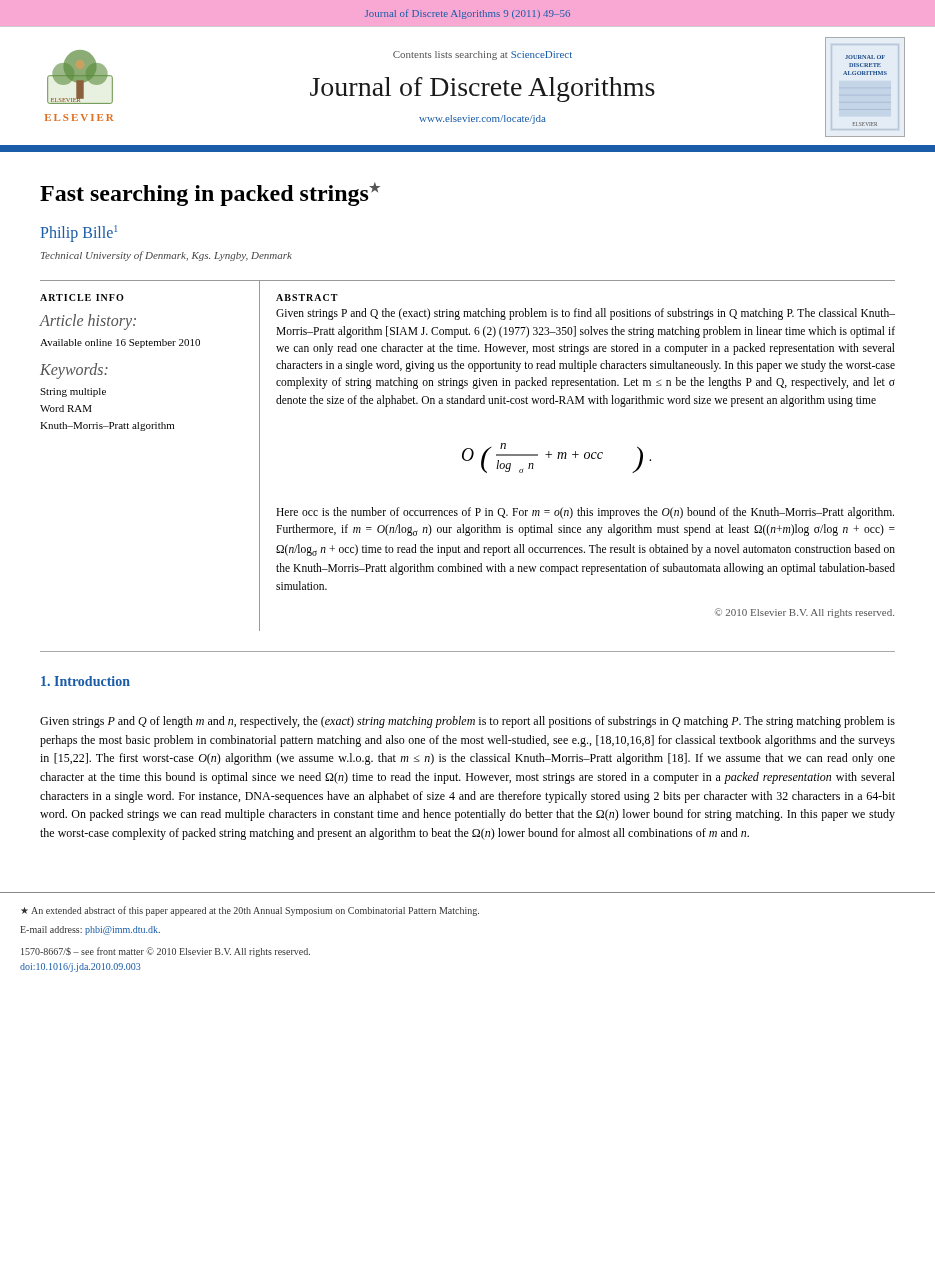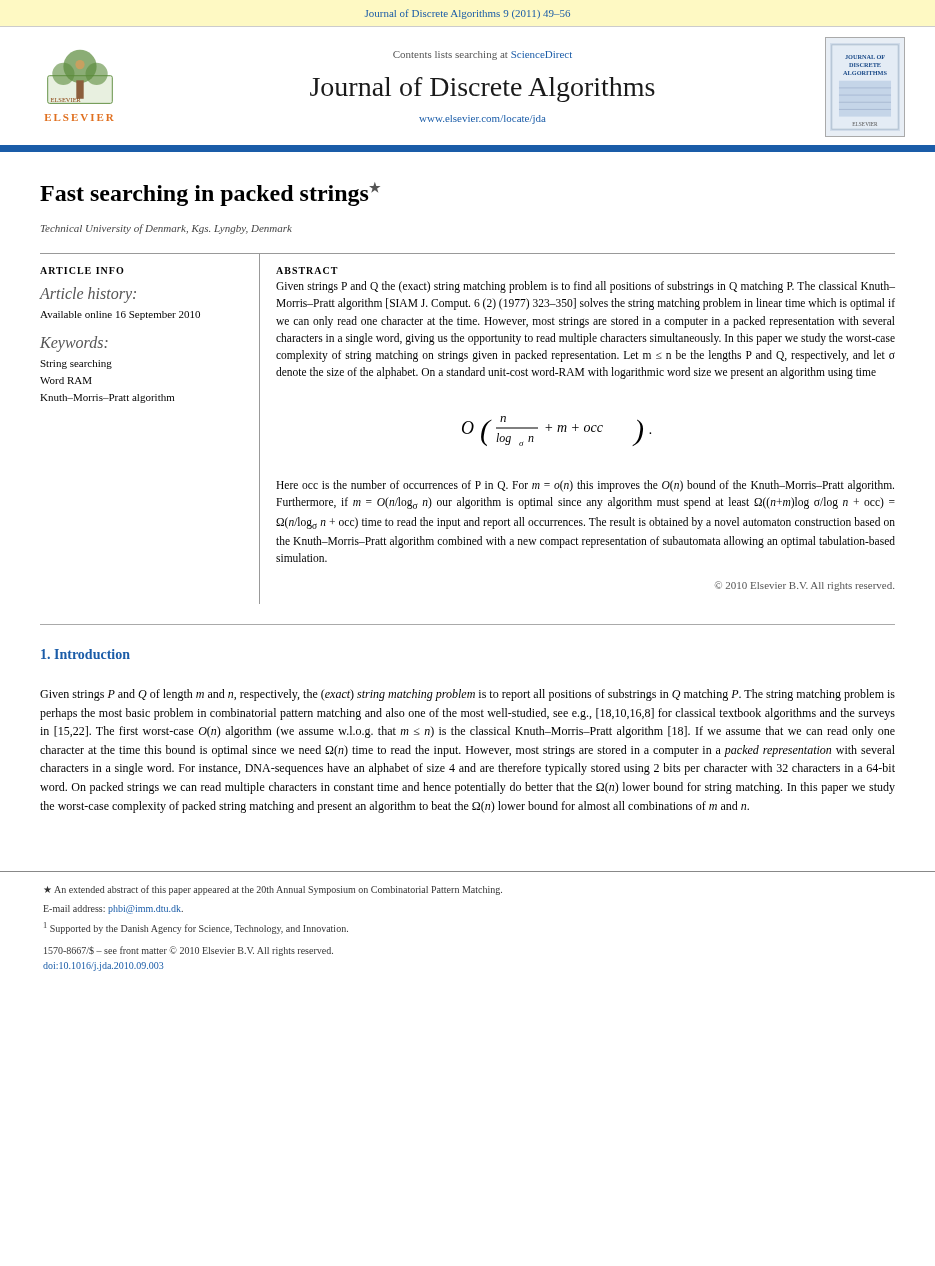--- a/index.html
+++ b/index.html
@@ -8,21 +8,21 @@
       background: #fff;
       color: #000;
       width: 935px;
       min-height: 1266px;
       font-size: 13px;
       line-height: 1.45;
     }
 
     
     .top-bar {
-      background: #fef9c3;
+      background: #f9a8d4;
       text-align: center;
       padding: 6px 0 4px 0;
       border-bottom: 1px solid #ccc;
       font-size: 11px;
       color: #1a5ca8;
     }
 
     
     .journal-header {
       display: flex;
@@ -217,23 +217,23 @@
     .body-text {
       font-size: 12px;
       line-height: 1.55;
       text-align: justify;
       color: #000;
       margin-bottom: 10px;
     }
 
     
     .article-footer {
-      padding: 10px 40px 20px 43px;
+      padding: 10px 40px 20px 20px;
       border-top: 1px solid #888;
-      margin-top: 16px;
+      margin-top: 10px;
     }
     .footer-note {
       font-size: 10px;
       color: #333;
       line-height: 1.5;
       margin-bottom: 4px;
     }
     .footer-note a { color: #1a5ca8; text-decoration: none; }
     .footer-issn {
       font-size: 10px;
@@ -309,34 +309,37 @@
 </div>
 
 <div class="thick-divider"></div>
 
 <div class="article-body">
 
   <div class="article-title">
     <span>Fast searching in packed strings</span><span class="star-sup">★</span>
   </div>
 
+  <div class="author-name">
+    <span>Philip Bille</span><sup>1</sup>
+  </div>
 
   <div class="affiliation">Technical University of Denmark, Kgs. Lyngby, Denmark</div>
 
   <div class="article-info-section">
 
     <div class="article-info-left">
       <div class="info-label">ARTICLE INFO</div>
 
       <div class="info-sublabel">Article history:</div>
       <div class="info-value">Available online 16 September 2010</div>
 
       <div class="info-sublabel">Keywords:</div>
       <div class="keywords-list">
-        <div>String searching</div>
+        <div>String multiple</div>
         <div>Word RAM</div>
         <div>Knuth–Morris–Pratt algorithm</div>
       </div>
     </div>
 
     <div class="article-info-right">
       <div class="abstract-label">ABSTRACT</div>
       <div class="abstract-text">
         <span>Given strings P and Q the (exact) string matching problem is to find all positions of substrings in Q matching P. The classical Knuth–Morris–Pratt algorithm [SIAM J. Comput. 6 (2) (1977) 323–350] solves the string matching problem in linear time which is optimal if we can only read one character at the time. However, most strings are stored in a computer in a packed representation with several characters in a single word, giving us the opportunity to read multiple characters simultaneously. In this paper we study the worst-case complexity of string matching on strings given in packed representation. Let m ≤ n be the lengths P and Q, respectively, and let σ denote the size of the alphabet. On a standard unit-cost word-RAM with logarithmic word size we present an algorithm using time</span>
 
@@ -377,22 +380,19 @@
 </div>
 
 <div class="article-footer">
   <div class="footer-note">
     <span>★ </span><span>An extended abstract of this paper appeared at the 20th Annual Symposium on Combinatorial Pattern Matching.</span>
   </div>
   <div class="footer-note">
     <span>E-mail address:</span>
     <a>phbi@imm.dtu.dk</a>.
   </div>
-  <div class="footer-note">
-    <sup>1</sup> <span>Supported by the Danish Agency for Science, Technology, and Innovation.</span>
-  </div>
   <div class="footer-issn">
     <span>1570-8667/$ – see front matter  © 2010 Elsevier B.V. All rights reserved.</span>
   </div>
   <div class="footer-doi">
     <a>doi:10.1016/j.jda.2010.09.003</a>
   </div>
 </div>
 
 </body></html>

